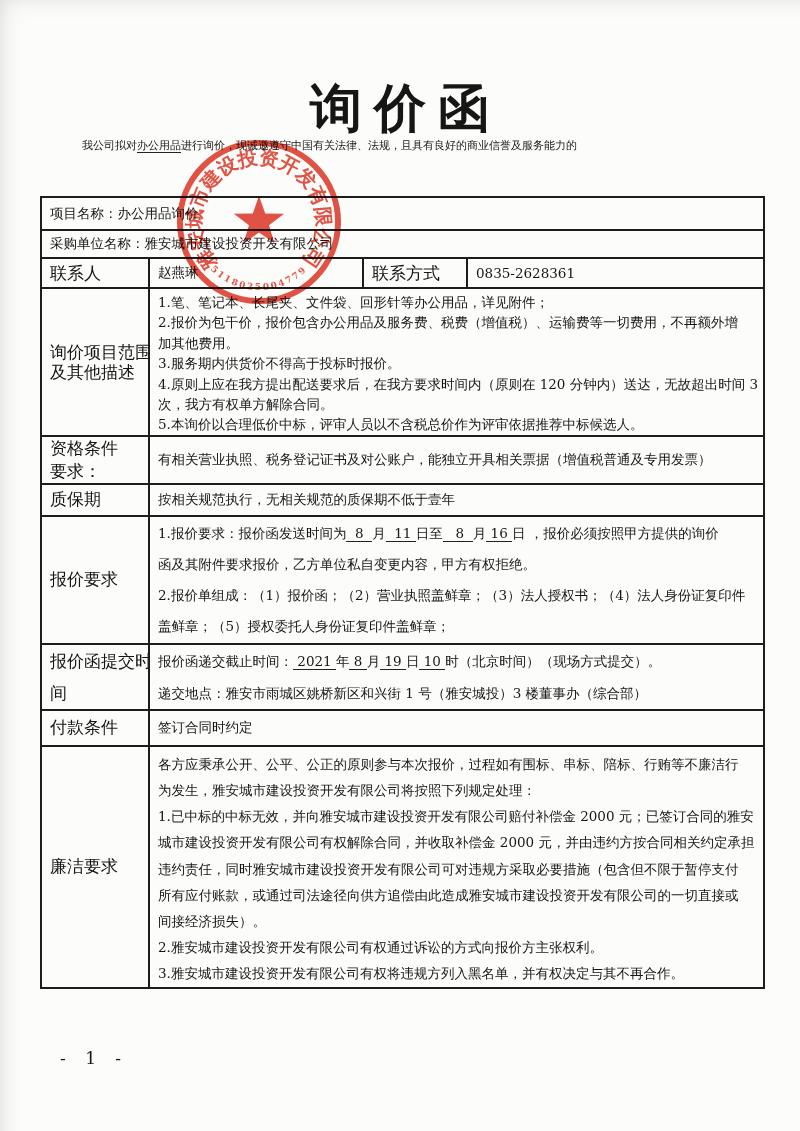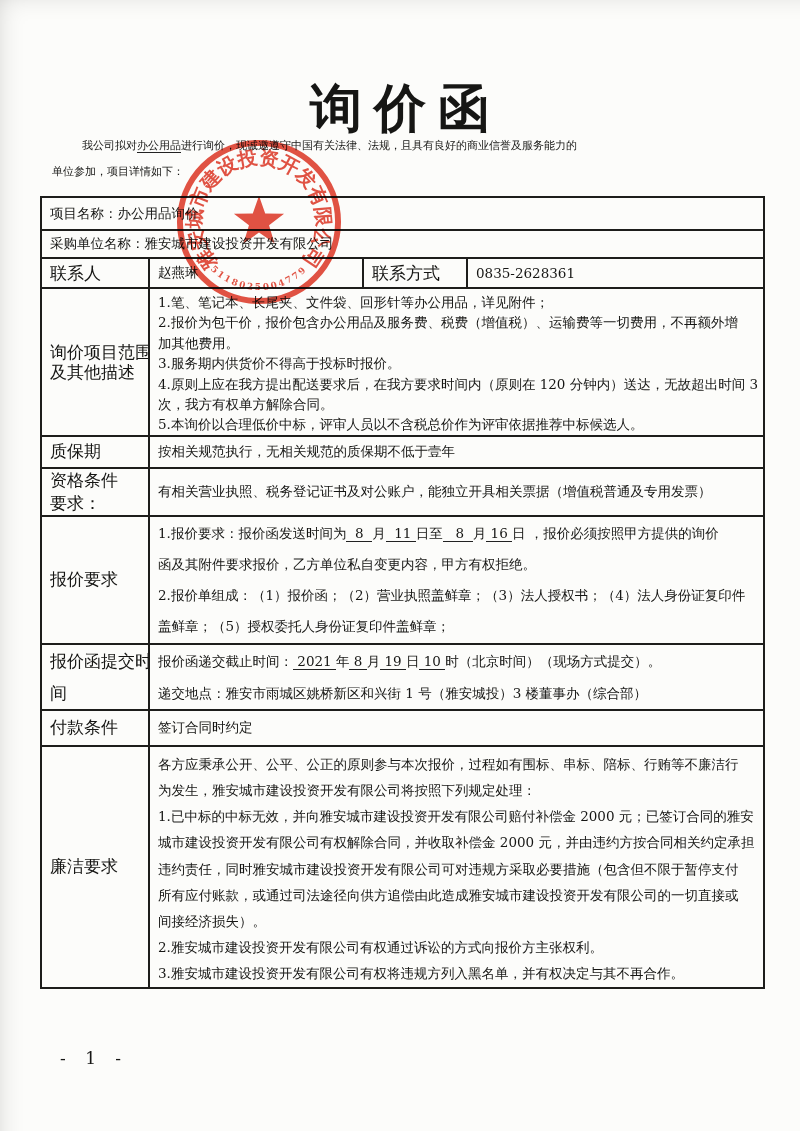--- a/index.html
+++ b/index.html
@@ -52,21 +52,20 @@
 </style>
 </head>
 <body>
 
 <div class="page">
 
   <div class="doc-title">询价函</div>
 
   <div class="intro">
       <div class="tline"><span>我公司拟对</span><span class="ul">办公用品</span><span>进行询价，现诚邀遵守中国有关法律、法规，且具有良好的商业信誉及服务能力的</span></div>
-      <div class="tline"><span>单位参加，项目详情如下：</span></div>
     </div>
 
   <table class="quote-table">
     <colgroup>
         <col style="width:108px">
         <col style="width:214px">
         <col style="width:104px">
         <col style="width:297px">
       </colgroup>
     <tbody>
@@ -90,30 +89,30 @@
       <td colspan="3" class="content">
             <div class="tline"><span>1.笔、笔记本、长尾夹、文件袋、回形针等办公用品，详见附件；</span></div>
             <div class="tline"><span>2.报价为包干价，报价包含办公用品及服务费、税费（增值税）、运输费等一切费用，不再额外增</span></div>
             <div class="tline"><span>加其他费用。</span></div>
             <div class="tline"><span>3.服务期内供货价不得高于投标时报价。</span></div>
             <div class="tline"><span>4.原则上应在我方提出配送要求后，在我方要求时间内（原则在 120 分钟内）送达，无故超出时间 3</span></div>
             <div class="tline"><span>次，我方有权单方解除合同。</span></div>
             <div class="tline"><span>5.本询价以合理低价中标，评审人员以不含税总价作为评审依据推荐中标候选人。</span></div>
           </td>
     </tr>
+    <tr style="height:34px">
+      <td class="lbl">资格条件要求：</td>
+      <td colspan="3" class="content">
+            <div class="tline"><span>有相关营业执照、税务登记证书及对公账户，能独立开具相关票据（增值税普通及专用发票）</span></div>
+          </td>
+    </tr>
     <tr style="height:32px">
       <td class="lbl">质保期</td>
       <td colspan="3" class="content">
             <div class="tline"><span>按相关规范执行，无相关规范的质保期不低于壹年</span></div>
-          </td>
-    </tr>
-    <tr style="height:34px">
-      <td class="lbl">资格条件要求：</td>
-      <td colspan="3" class="content">
-            <div class="tline"><span>有相关营业执照、税务登记证书及对公账户，能独立开具相关票据（增值税普通及专用发票）</span></div>
           </td>
     </tr>
     <tr style="height:128px" class="r-quote">
       <td class="lbl">报价要求</td>
       <td colspan="3" class="content">
             <div class="tline"><span>1.报价要求：报价函发送时间为</span><span class="ul">  8  </span><span>月</span><span class="ul">  11 </span><span>日至</span><span class="ul">   8  </span><span>月</span><span class="ul"> 16 </span><span>日 ，报价必须按照甲方提供的询价</span></div>
             <div class="tline"><span>函及其附件要求报价，乙方单位私自变更内容，甲方有权拒绝。</span></div>
             <div class="tline"><span>2.报价单组成：（1）报价函；（2）营业执照盖鲜章；（3）法人授权书；（4）法人身份证复印件</span></div>
             <div class="tline"><span>盖鲜章；（5）授权委托人身份证复印件盖鲜章；</span></div>
           </td>

